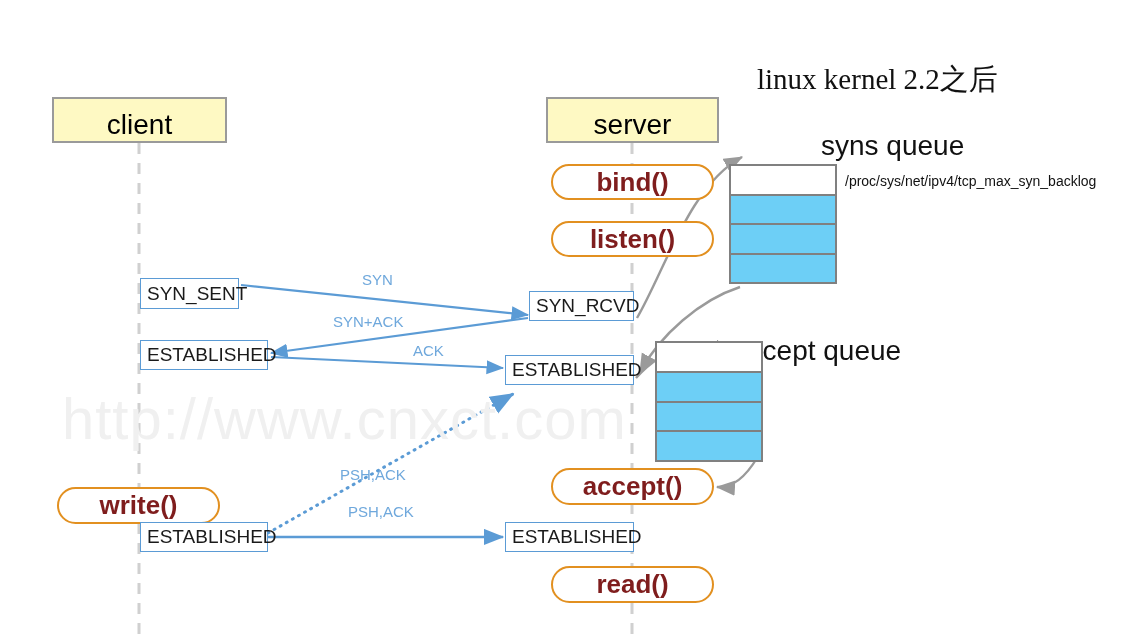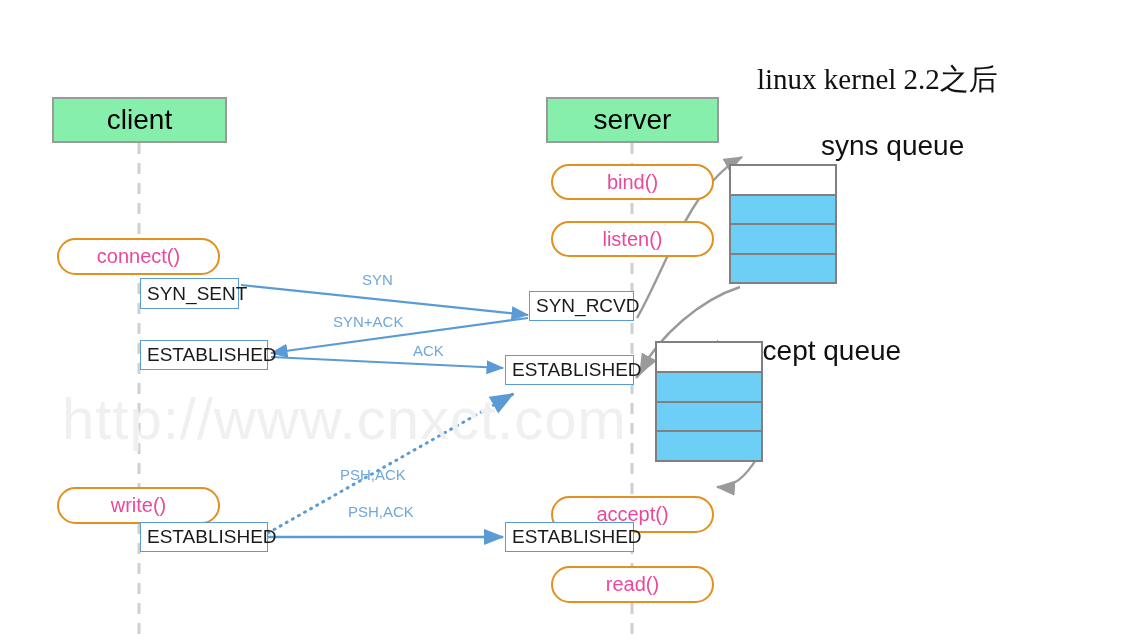--- a/index.html
+++ b/index.html
@@ -26,32 +26,34 @@
   .node {
     position: absolute;
     box-sizing: border-box;
     display: flex;
     align-items: center;
     justify-content: center;
     white-space: nowrap;
   }
   
   .header-box {
-    background: #86efac;
+    background: #fef9c3;
     border: 2px solid #9a9a9a;
     color: #000000;
     font-size: 28px;
+    align-items: flex-end;
   }
   
   .pill {
     background: #ffffff;
     border: 2px solid #e29020;
     border-radius: 22px;
-    font-size: 20px;
-    color: #ec4899;
+    font-size: 26px;
+    color: #7f1d1d;
+    font-weight: bold;
   }
   
   .state-box {
     background: #ffffff;
     border: 1px solid #5b9bd5;
     font-size: 19px;
     color: #1a1a1a;
     justify-content: flex-start;
     padding-left: 6px;
   }
@@ -128,34 +130,31 @@
 
   <div class="label title-cn" style="left:757px; top:60px;">linux  kernel 2.2之后</div>
 
   <div class="node header-box" style="left:52px; top:97px; width:175px; height:46px;">
     <span>client</span>
   </div>
   <div class="node header-box" style="left:546px; top:97px; width:173px; height:46px;">
     <span>server</span>
   </div>
 
-  <div class="node pill" style="left:57px; top:238px; width:163px; height:37px;">
-    <span>connect()</span>
-  </div>
   <div class="node pill" style="left:57px; top:487px; width:163px; height:37px;">
     <span>write()</span>
   </div>
 
   <div class="node pill" style="left:551px; top:164px; width:163px; height:36px;">
     <span>bind()</span>
   </div>
   <div class="node pill" style="left:551px; top:221px; width:163px; height:36px;">
     <span>listen()</span>
   </div>
-  <div class="node pill" style="left:551px; top:496px; width:163px; height:37px;">
+  <div class="node pill" style="left:551px; top:468px; width:163px; height:37px;">
     <span>accept()</span>
   </div>
   <div class="node pill" style="left:551px; top:566px; width:163px; height:37px;text-align:center;">
     <span>read()</span>
   </div>
 
   <div class="node state-box" style="left:140px; top:278px; width:99px; height:31px;">
     <span>SYN_SENT</span>
   </div>
   <div class="node state-box" style="left:140px; top:340px; width:128px; height:30px;">
@@ -175,20 +174,21 @@
     <span>ESTABLISHED</span>
   </div>
 
   <div class="label msg-label" style="left:362px; top:271px;">SYN</div>
   <div class="label msg-label" style="left:333px; top:313px;">SYN+ACK</div>
   <div class="label msg-label" style="left:413px; top:342px;">ACK</div>
   <div class="label msg-label" style="left:340px; top:466px;">PSH,ACK</div>
   <div class="label msg-label" style="left:348px; top:503px;">PSH,ACK</div>
 
   <div class="label queue-title" style="left:821px; top:130px;">syns queue</div>
+  <div class="label queue-note" style="left:845px; top:173px;">/proc/sys/net/ipv4/tcp_max_syn_backlog</div>
   <div class="queue" style="left:729px; top:164px; width:108px; height:120px;">
     <div class="queue-cell empty"></div>
     <div class="queue-cell"></div>
     <div class="queue-cell"></div>
     <div class="queue-cell"></div>
   </div>
 
   <div class="label queue-title" style="left:733px; top:308px;margin-top:27px;">accept queue</div>
   <div class="queue" style="left:655px; top:341px; width:108px; height:121px;">
     <div class="queue-cell empty"></div>

